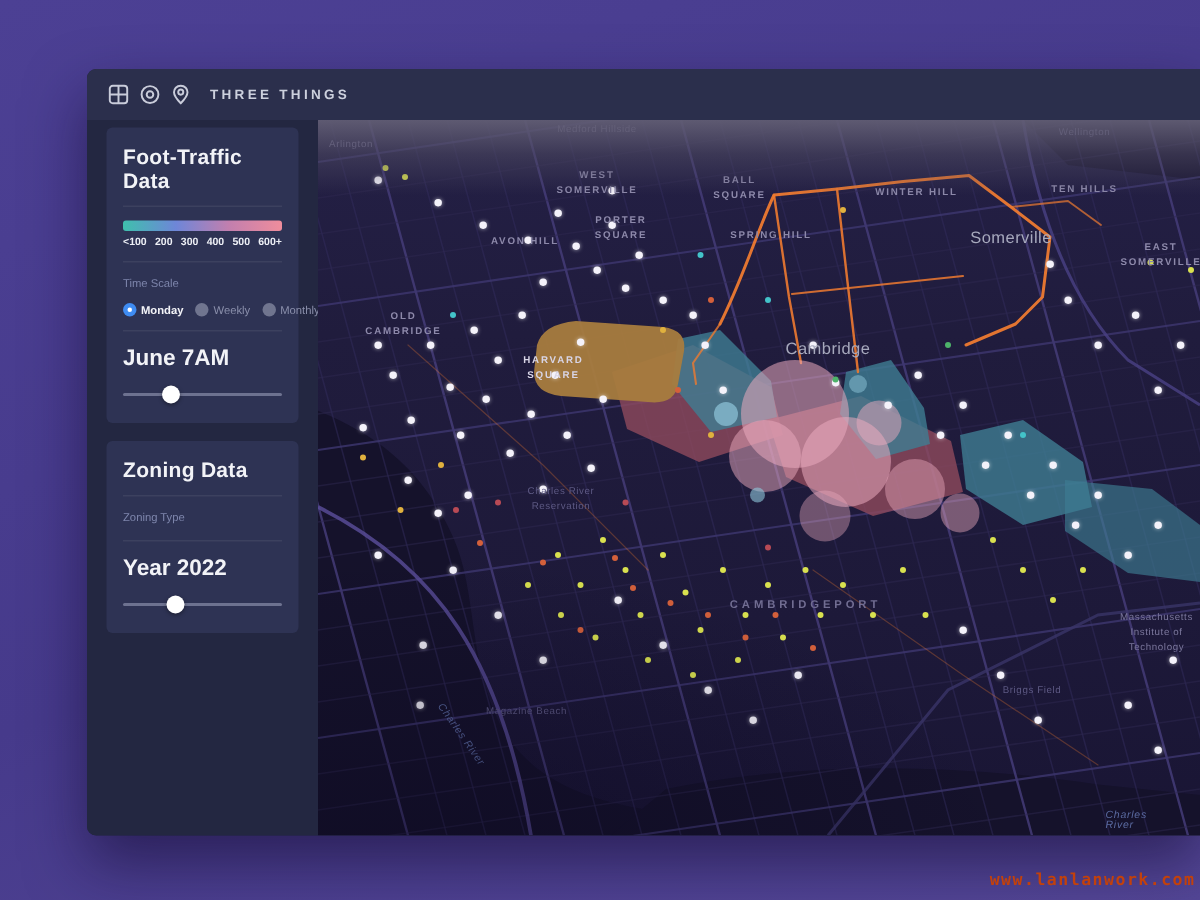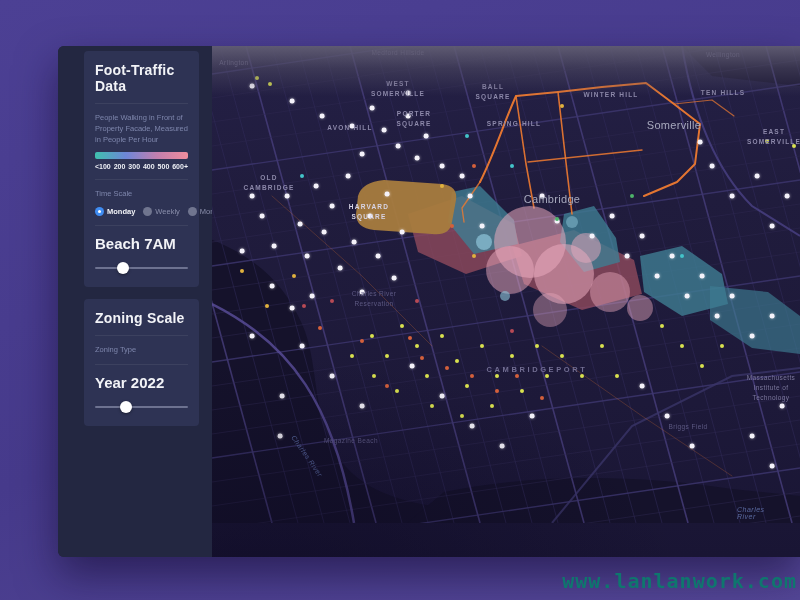--- a/index.html
+++ b/index.html
@@ -16,21 +16,21 @@
     display:flex;flex-direction:column;overflow:hidden;
   }
   .appbar{
     height:34px;flex:0 0 34px;background:#2b2f4c;
     display:flex;align-items:center;padding-left:14px;gap:7px;
   }
   .appbar svg{display:block}
   .app-title{font-size:9px;font-weight:bold;letter-spacing:2.2px;color:#ccd0dd;margin-left:6px;}
   .body{flex:1;display:flex;min-height:0;}
   .sidebar{width:154px;flex:0 0 154px;background:#232741;padding:5px 13px 0 13px;box-sizing:border-box;}
-  .card{background:#2e3354;border-radius:4px;padding:11px 11px 13px 11px;margin-bottom:12px;margin-left:13px;}
+  .card{background:#2e3354;border-radius:4px;padding:11px 11px 13px 11px;margin-bottom:12px;}
   .card h2{margin:0;font-size:14px;color:#f2f3f7;letter-spacing:.2px;}
   .sub{margin-top:5px;font-size:7.5px;line-height:1.45;color:#a9aec8;}
   .hr{height:1px;background:#3c415f;margin:9px 0;}
   .mini-label{font-size:7.5px;color:#7e86ac;line-height:1.45;}
   .gradbar{height:7px;border-radius:2px;margin-top:6px;}
   .scale{display:flex;justify-content:space-between;margin-top:4px;}
   .scale span{font-size:7px;font-weight:bold;color:#eef0f6;}
   .radios{display:flex;gap:8px;margin-top:7px;}
   .radio{display:flex;align-items:center;gap:3px;cursor:pointer;}
   .rdot{width:9px;height:9px;border-radius:50%;background:#70758f;position:relative;}
@@ -59,35 +59,56 @@
   .mlbl{position:absolute;z-index:5;transform:translate(-50%,-50%);white-space:pre-line;pointer-events:none;}
   .mlbl.town{font-size:11px;color:#a7a9bd;letter-spacing:.3px;}
   .mlbl.area{font-size:6.5px;color:#8d89aa;letter-spacing:1.2px;text-align:center;line-height:1.55;text-transform:uppercase;font-weight:bold;}
   .mlbl.bright{color:#d8d5e6;}
   .mlbl.sm{font-size:6.5px;color:#7b779c;letter-spacing:.4px;text-align:center;line-height:1.5;}
   .mlbl.faint{font-size:6.5px;color:#5d5983;letter-spacing:.4px;text-align:center;line-height:1.5;}
   .mlbl.wide{font-size:7.5px;color:#716d92;letter-spacing:2.6px;font-weight:bold;}
   .mlbl.water{font-size:7px;color:#5a6aa0;font-style:italic;letter-spacing:.5px;}
   .watermark{position:absolute;right:3px;bottom:7px;z-index:10;
     font-family:"DejaVu Sans Mono","Liberation Mono",monospace;
-    font-size:20px;font-weight:bold;color:#0f766e;letter-spacing:1px;margin-top:12px;}
+    font-size:11px;font-weight:bold;color:#c2410c;letter-spacing:1px;margin-top:12px;}
 </style>
 </head>
 <body>
 
 <div class="app">
 
+  <div class="appbar">
+    <span>
+      <svg width="14" height="14" viewBox="0 0 14 14" fill="none" stroke="#c9ccda" stroke-width="1.3">
+        <rect x="1.2" y="1.2" width="11.6" height="11.6" rx="2"></rect>
+          <line x1="7" y1="1.2" x2="7" y2="12.8"></line>
+          <line x1="1.2" y1="7" x2="12.8" y2="7"></line>
+      </svg>
+    </span>
+    <span>
+      <svg width="14" height="14" viewBox="0 0 14 14" fill="none" stroke="#c9ccda" stroke-width="1.3">
+        <circle cx="7" cy="7" r="5.6"></circle>
+          <circle cx="7" cy="7" r="2.2"></circle>
+      </svg>
+    </span>
+    <span>
+      <svg width="13" height="14" viewBox="0 0 13 14" fill="none" stroke="#c9ccda" stroke-width="1.3">
+        <path d="M6.5 1.2 C9.3 1.2 11 3.2 11 5.5 C11 8.3 6.5 12.8 6.5 12.8 C6.5 12.8 2 8.3 2 5.5 C2 3.2 3.7 1.2 6.5 1.2 Z"></path>
+        <circle cx="6.5" cy="5.4" r="1.7"></circle>
+      </svg>
+    </span>
+    <span class="app-title">THREE THINGS</span>
+  </div>
 
   <div class="body">
     <div class="sidebar">
 
       <div class="card">
         <h2>Foot-Traffic Data</h2>
         <div class="hr"></div>
-        <div class="mini-label">People Walking in Front of Property Facade, Measured in People Per Hour</div>
         <div class="gradbar" id="gradbar" style="background: linear-gradient(90deg, rgb(63, 192, 173), rgb(110, 134, 216), rgb(194, 127, 174), rgb(239, 141, 156));"></div>
         <div class="scale">
           <span>&lt;100</span>
           <span>200</span>
           <span>300</span>
           <span>400</span>
           <span>500</span>
           <span>600+</span>
         </div>
         <div class="hr"></div>
@@ -100,29 +121,29 @@
           <div class="radio">
             <span class="rdot"></span>
             <span>Weekly</span>
           </div>
           <div class="radio">
             <span class="rdot"></span>
             <span>Monthly</span>
           </div>
         </div>
         <div class="hr"></div>
-        <div class="big-label">Beach 7AM</div>
+        <div class="big-label">June 7AM</div>
         <div class="slider">
           <div class="track"></div>
           <div class="thumb" id="hour-thumb" style="left: 30%;"></div>
         </div>
       </div>
 
       <div class="card">
-        <h2>Zoning Scale</h2>
+        <h2>Zoning Data</h2>
         <div class="hr"></div>
         <div class="mini-label">Zoning Type</div>
         <div class="hr"></div>
         <div class="big-label">Year 2022</div>
         <div class="slider">
           <div class="track"></div>
           <div class="thumb" id="year-thumb" style="left: 33%;"></div>
         </div>
       </div>
 

